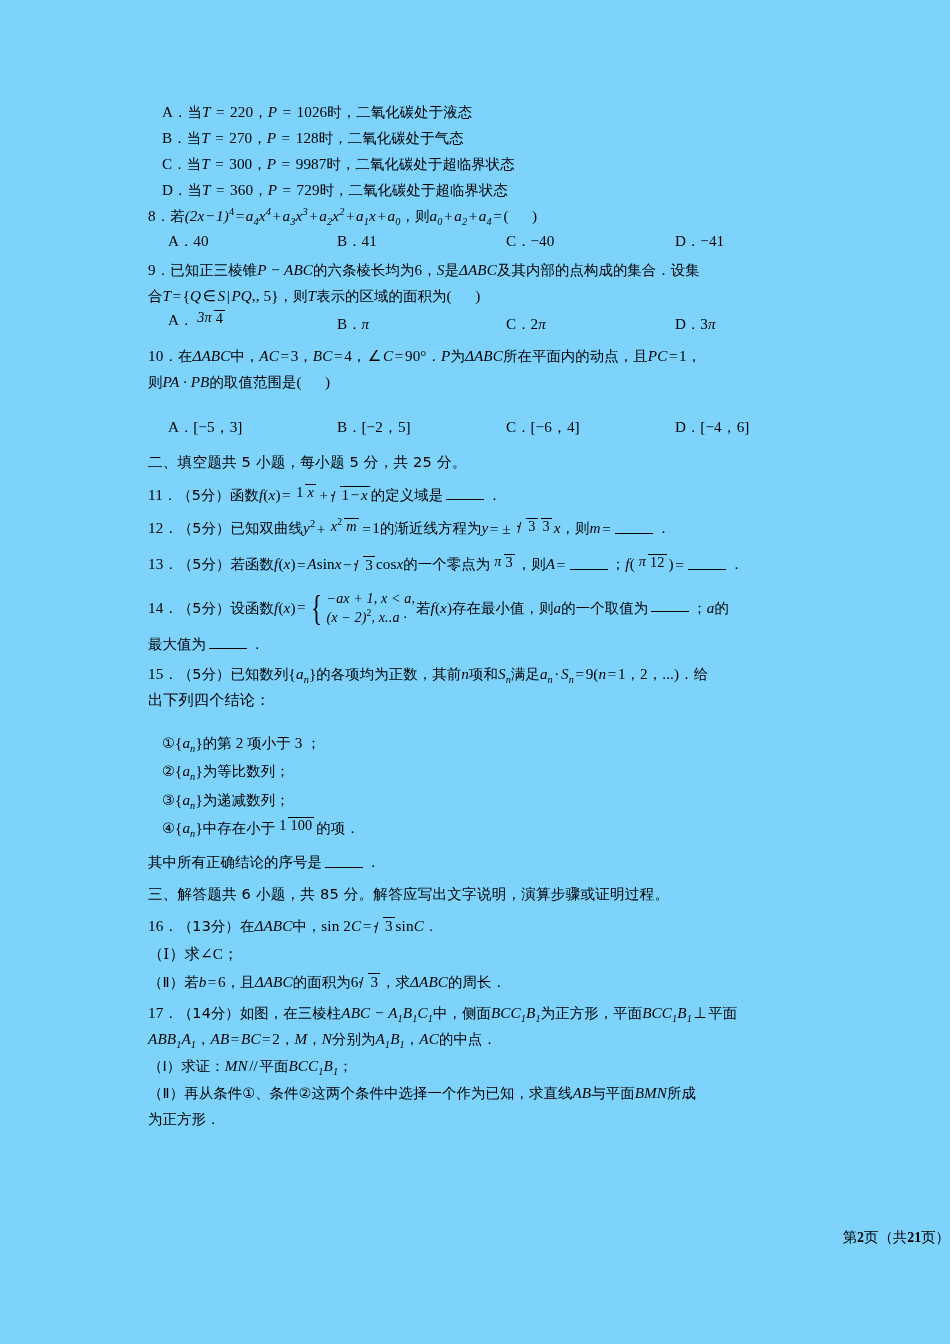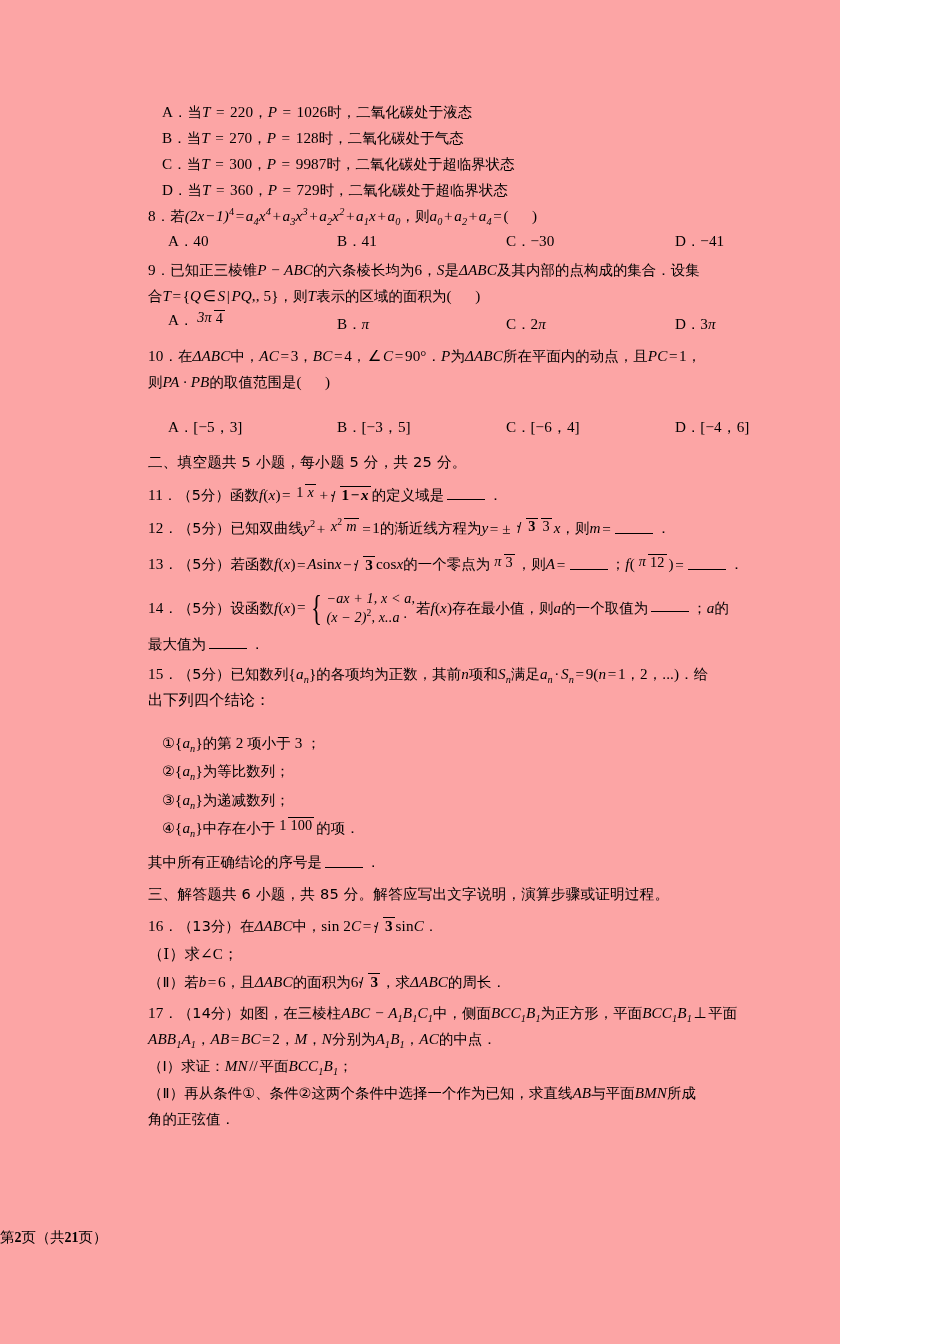--- a/index.html
+++ b/index.html
@@ -11,23 +11,23 @@
     width: 950px;
     height: 1344px;
     position: relative;
     font-family: "Liberation Serif", "DejaVu Serif", serif;
     color: #000000;
     overflow: hidden;
   }
   .page {
     position: absolute;
     left: 0; top: 0;
-    width: 840px;
+    width: 950px;
     height: 1344px;
-    background: #fca5a5;
+    background: #7dd3fc;
   }
   .content {
     position: absolute;
     left: 148px;
     top: 104px;
     width: 664px;
   }
 
   
   .line {
@@ -77,21 +77,20 @@
     font-size: 0.94em;
   }
   .frac .n { padding: 0 2px; }
   .frac .d { padding: 0 2px; border-top: 1px solid #000; }
 
   .sqrt {
     display: inline-block;
     position: relative;
     padding-left: 9px;
     margin: 0 1px;
-    font-weight: bold;
   }
   .sqrt::before {
     content: "";
     position: absolute;
     left: 2px; top: 0.30em; bottom: 0.04em;
     width: 4.5px;
     border-left: 1px solid #000;
     transform: skewX(-14deg);
   }
   .sqrt::after {
@@ -141,21 +140,21 @@
     line-height: 1.35;
     font-size: 0.93em;
     padding-left: 1px;
   }
 
   .footer {
     position: absolute;
     left: 0;
     top: 1228px;
     width: 950px;
-    text-align: left;
+    text-align: right;
     font-size: 14px;
     font-family: "DejaVu Sans", "Liberation Sans", sans-serif;
   }
   .footer b { font-family: "Liberation Serif", serif; font-weight: bold; }
   .roman { font-family: "Liberation Serif", serif; }
 </style>
 </head>
 <body>
 
 <div class="page">
@@ -173,21 +172,21 @@
     <div class="line indent14">
       <span class="roman">D</span><span class="cn">．当</span><span class="mi">T</span><span class="op"> = </span><span class="num">360</span><span class="cn">，</span><span class="mi">P</span><span class="op"> = </span><span class="num">729</span><span class="cn">时，二氧化碳处于超临界状态</span>
     </div>
 
     <div class="line" style="margin-bottom:9px">
       <span class="roman">8</span><span class="cn">．若</span><span class="mi">(2x</span><span class="op">−</span><span class="mi">1)</span><sup class="num">4</sup><span class="op">=</span><span class="mi">a</span><sub class="mi">4</sub><span class="mi">x</span><sup class="mi">4</sup><span class="op">+</span><span class="mi">a</span><sub class="mi">3</sub><span class="mi">x</span><sup class="mi">3</sup><span class="op">+</span><span class="mi">a</span><sub class="mi">2</sub><span class="mi">x</span><sup class="mi">2</sup><span class="op">+</span><span class="mi">a</span><sub class="mi">1</sub><span class="mi">x</span><span class="op">+</span><span class="mi">a</span><sub class="mi">0</sub><span class="cn">，则</span><span class="mi">a</span><sub class="mi">0</sub><span class="op">+</span><span class="mi">a</span><sub class="mi">2</sub><span class="op">+</span><span class="mi">a</span><sub class="mi">4</sub><span class="op">=</span><span class="roman">(</span>&nbsp;&nbsp;&nbsp;&nbsp;&nbsp;&nbsp;<span class="roman">)</span>
     </div>
     <div class="choices">
       <div><span class="roman">A</span><span class="cn">．</span><span class="num">40</span></div>
       <div><span class="roman">B</span><span class="cn">．</span><span class="num">41</span></div>
-      <div><span class="roman">C</span><span class="cn">．</span><span class="num">−30</span></div>
+      <div><span class="roman">C</span><span class="cn">．</span><span class="num">−40</span></div>
       <div><span class="roman">D</span><span class="cn">．</span><span class="num">−41</span></div>
     </div>
 
     <div class="line">
       <span class="roman">9</span><span class="cn">．已知正三棱锥</span><span class="mi">P − ABC</span><span class="cn">的六条棱长均为</span><span class="num">6</span><span class="cn">，</span><span class="mi">S</span><span class="cn">是</span><span class="mi">ΔABC</span><span class="cn">及其内部的点构成的集合．设集</span>
     </div>
     <div class="line" style="margin-bottom:8px">
       <span class="cn">合</span><span class="mi">T</span><span class="op">=</span><span class="roman">{</span><span class="mi">Q</span><span class="op">∈</span><span class="mi">S</span><span class="op">|</span><span class="mi">PQ</span><span class="num">,, 5</span><span class="roman">}</span><span class="cn">，则</span><span class="mi">T</span><span class="cn">表示的区域的面积为</span><span class="roman">(</span>&nbsp;&nbsp;&nbsp;&nbsp;&nbsp;&nbsp;<span class="roman">)</span>
     </div>
     <div class="choices tall">
@@ -201,21 +200,21 @@
     </div>
 
     <div class="line">
       <span class="roman">10</span><span class="cn">．在</span><span class="mi">ΔABC</span><span class="cn">中，</span><span class="mi">AC</span><span class="op">=</span><span class="num">3</span><span class="cn">，</span><span class="mi">BC</span><span class="op">=</span><span class="num">4</span><span class="cn">，</span><span class="op">∠</span><span class="mi">C</span><span class="op">=</span><span class="num">90°</span><span class="cn">．</span><span class="mi">P</span><span class="cn">为</span><span class="mi">ΔABC</span><span class="cn">所在平面内的动点，且</span><span class="mi">PC</span><span class="op">=</span><span class="num">1</span><span class="cn">，</span>
     </div>
     <div class="line" style="margin-bottom:27px">
       <span class="cn">则</span><span class="mi">PA · PB</span><span class="cn">的取值范围是</span><span class="roman">(</span>&nbsp;&nbsp;&nbsp;&nbsp;&nbsp;&nbsp;<span class="roman">)</span>
     </div>
     <div class="choices">
       <div><span class="roman">A</span><span class="cn">．</span><span class="roman">[−5，3]</span></div>
-      <div><span class="roman">B</span><span class="cn">．</span><span class="roman">[−3，5]</span></div>
+      <div><span class="roman">B</span><span class="cn">．</span><span class="roman">[−2，5]</span></div>
       <div><span class="roman">C</span><span class="cn">．</span><span class="roman">[−6，4]</span></div>
       <div><span class="roman">D</span><span class="cn">．</span><span class="roman">[−4，6]</span></div>
     </div>
 
     <div class="sec-head">二、填空题共 5 小题，每小题 5 分，共 25 分。</div>
 
     <div class="line" style="margin-bottom:14px">
       <span class="roman">11</span><span class="cn">．（5分）</span><span class="cn">函数</span><span class="mi">f</span><span class="roman">(</span><span class="mi">x</span><span class="roman">)</span><span class="op">=</span><span class="frac">
           <span class="n num">1</span>
           <span class="d mi">x</span>
@@ -295,21 +294,21 @@
     <div class="line" style="margin-bottom:11px">
       <span class="mi">ABB</span><sub class="mi">1</sub><span class="mi">A</span><sub class="mi">1</sub><span class="cn">，</span><span class="mi">AB</span><span class="op">=</span><span class="mi">BC</span><span class="op">=</span><span class="num">2</span><span class="cn">，</span><span class="mi">M</span><span class="cn">，</span><span class="mi">N</span><span class="cn">分别为</span><span class="mi">A</span><sub class="mi">1</sub><span class="mi">B</span><sub class="mi">1</sub><span class="cn">，</span><span class="mi">AC</span><span class="cn">的中点．</span>
     </div>
     <div class="line" style="margin-bottom:12px">
       <span class="cn">（Ⅰ）求证：</span><span class="mi">MN</span><span class="op">//</span><span class="cn">平面</span><span class="mi">BCC</span><sub class="mi">1</sub><span class="mi">B</span><sub class="mi">1</sub><span class="cn">；</span>
     </div>
     <div class="line">
       <span class="cn">（Ⅱ）再从条件①、条件②这两个条件中选择一个作为已知，求直线</span><span class="mi">AB</span><span class="cn">与平面</span><span class="mi">BMN</span><span class="cn">所成</span>
     </div>
     <div class="line">
-      <span class="cn">角的正弦值</span><span class="cn">．</span>
+      <span class="cn">为正方形</span><span class="cn">．</span>
     </div>
 
   </div>
 
   <div class="footer">
     <span class="cn">第</span><b>2</b><span class="cn">页（共</span><b>21</b><span class="cn">页）</span>
   </div>
 </div>
 
 </body></html>

